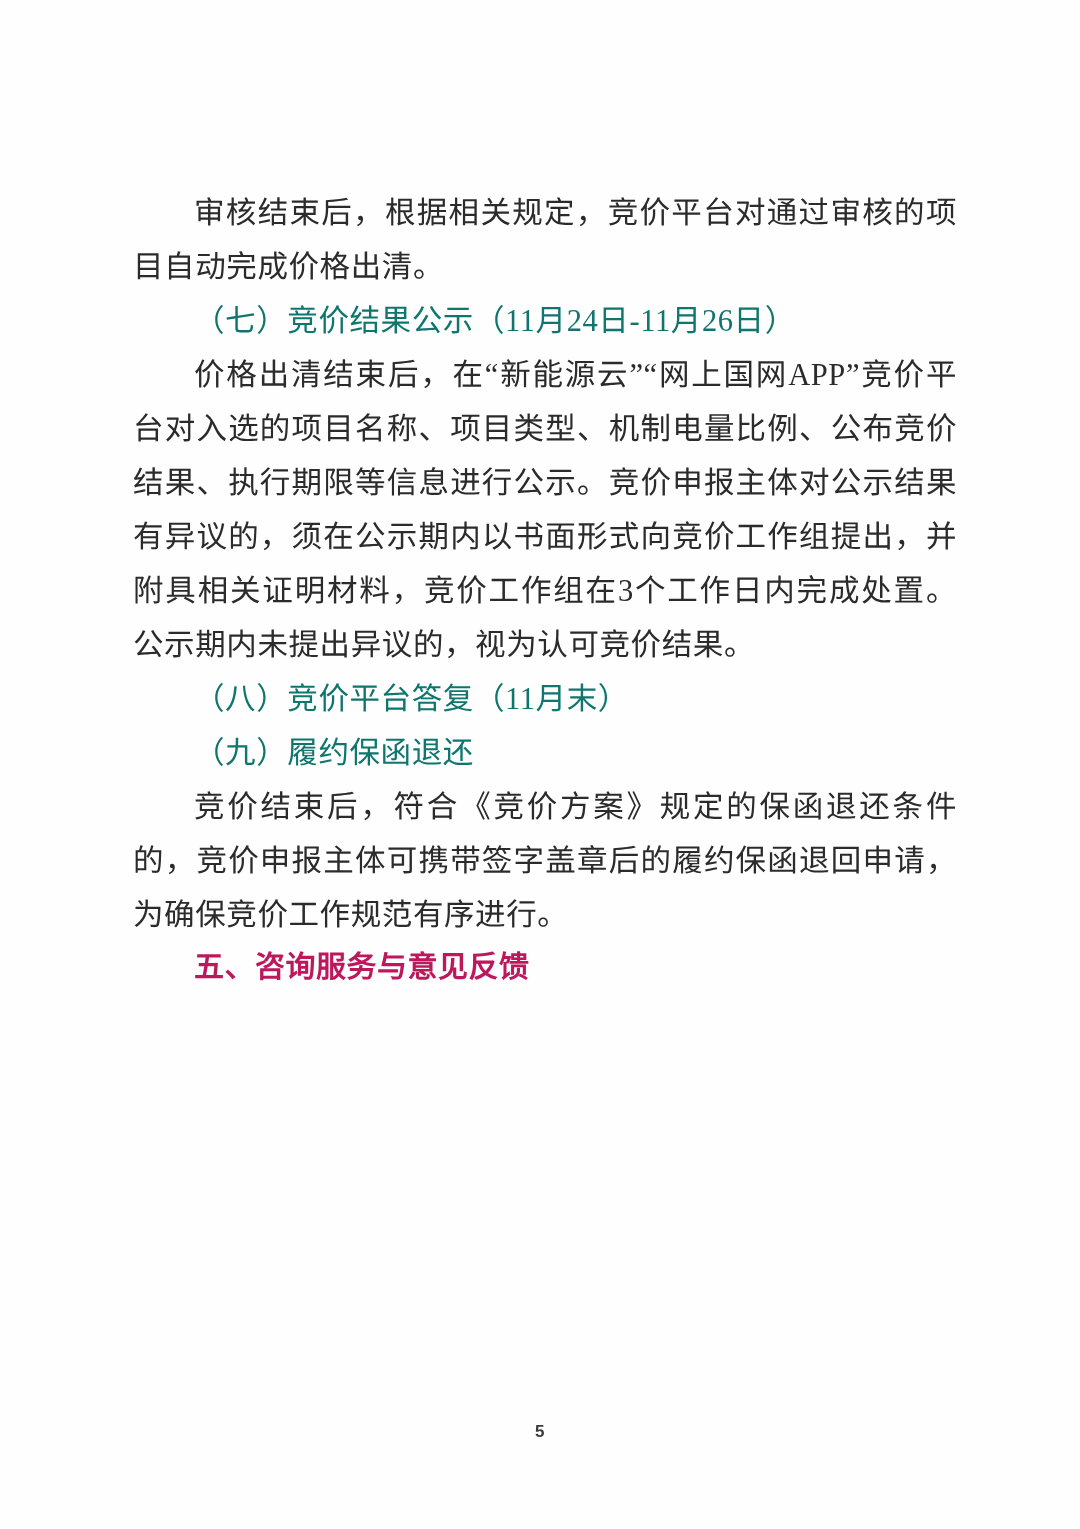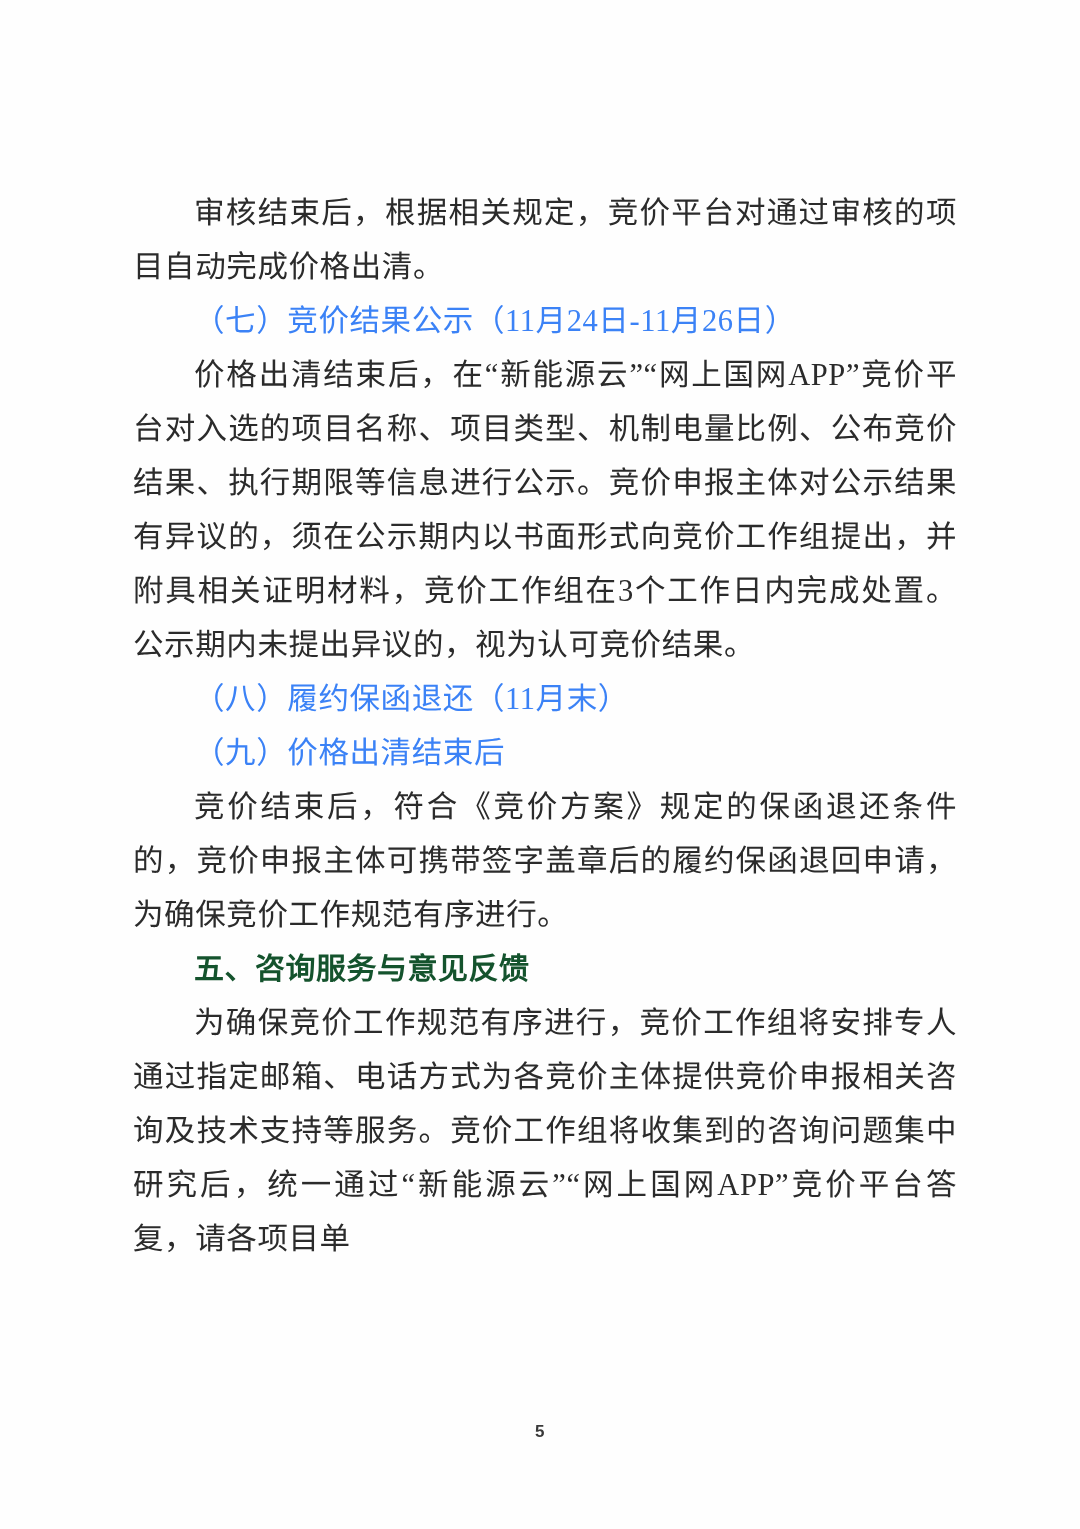--- a/index.html
+++ b/index.html
@@ -43,34 +43,34 @@
     letter-spacing: 0.6px;
     margin: 0;
     text-indent: 61px;
   }
 
   
   .subhead {
     font-family: "Liberation Serif", "DejaVu Serif", serif;
     font-size: 30.5px;
     line-height: 54px;
-    color: #3b82f6;
+    color: #0f766e;
     letter-spacing: 0.6px;
     margin: 0;
     text-indent: 61px;
     white-space: nowrap;
   }
 
   
   .mainhead {
-    font-family: Liberation Serif, serif;
+    font-family: Liberation Mono, monospace;
     font-size: 30px;
     font-weight: bold;
     line-height: 54px;
-    color: #14532d;
+    color: #be185d;
     letter-spacing: 0.5px;
     margin: 0;
     text-indent: 61px;
     white-space: nowrap;
   }
 
   .page-number {
     position: absolute;
     left: 0;
     right: 0;
@@ -89,28 +89,27 @@
 <div class="page">
 
   <div class="content">
 
     <p class="para">审核结束后，根据相关规定，竞价平台对通过审核的项目自动完成价格出清。</p>
 
     <p class="subhead">（七）竞价结果公示（11月24日-11月26日）</p>
 
     <p class="para">价格出清结束后，在“新能源云”“网上国网APP”竞价平台对入选的项目名称、项目类型、机制电量比例、公布竞价结果、执行期限等信息进行公示。竞价申报主体对公示结果有异议的，须在公示期内以书面形式向竞价工作组提出，并附具相关证明材料，竞价工作组在3个工作日内完成处置。公示期内未提出异议的，视为认可竞价结果。</p>
 
-    <p class="subhead">（八）履约保函退还（11月末）</p>
+    <p class="subhead">（八）竞价平台答复（11月末）</p>
 
 
-    <p class="subhead">（九）价格出清结束后</p>
+    <p class="subhead">（九）履约保函退还</p>
 
     <p class="para">竞价结束后，符合《竞价方案》规定的保函退还条件的，竞价申报主体可携带签字盖章后的履约保函退回申请，为确保竞价工作规范有序进行。</p>
 
     <p class="mainhead">五、咨询服务与意见反馈</p>
 
-    <p class="para">为确保竞价工作规范有序进行，竞价工作组将安排专人通过指定邮箱、电话方式为各竞价主体提供竞价申报相关咨询及技术支持等服务。竞价工作组将收集到的咨询问题集中研究后，统一通过“新能源云”“网上国网APP”竞价平台答复，请各项目单</p>
 
   </div>
 
   <div class="page-number">5</div>
 
 </div>
 
 </body></html>

